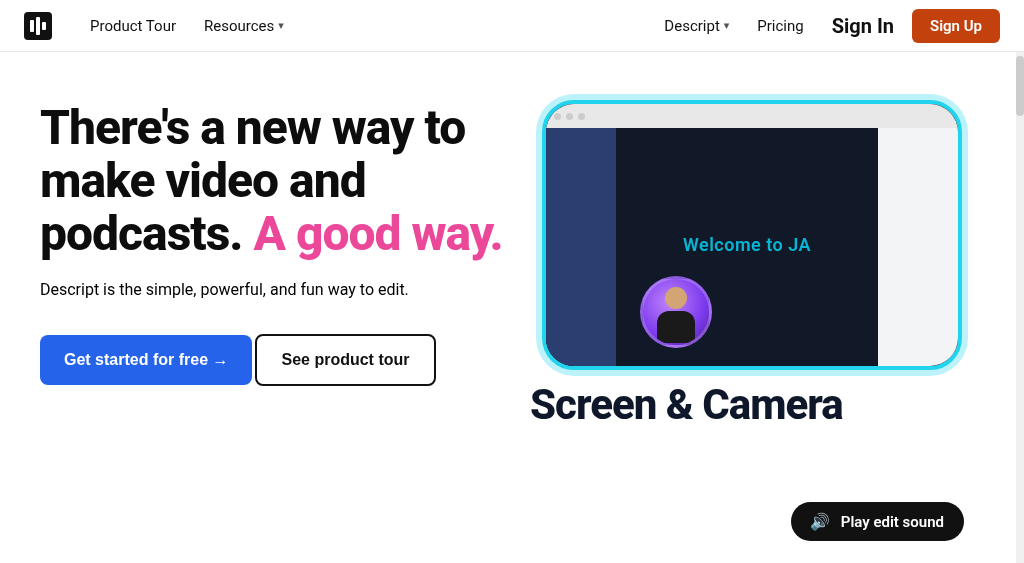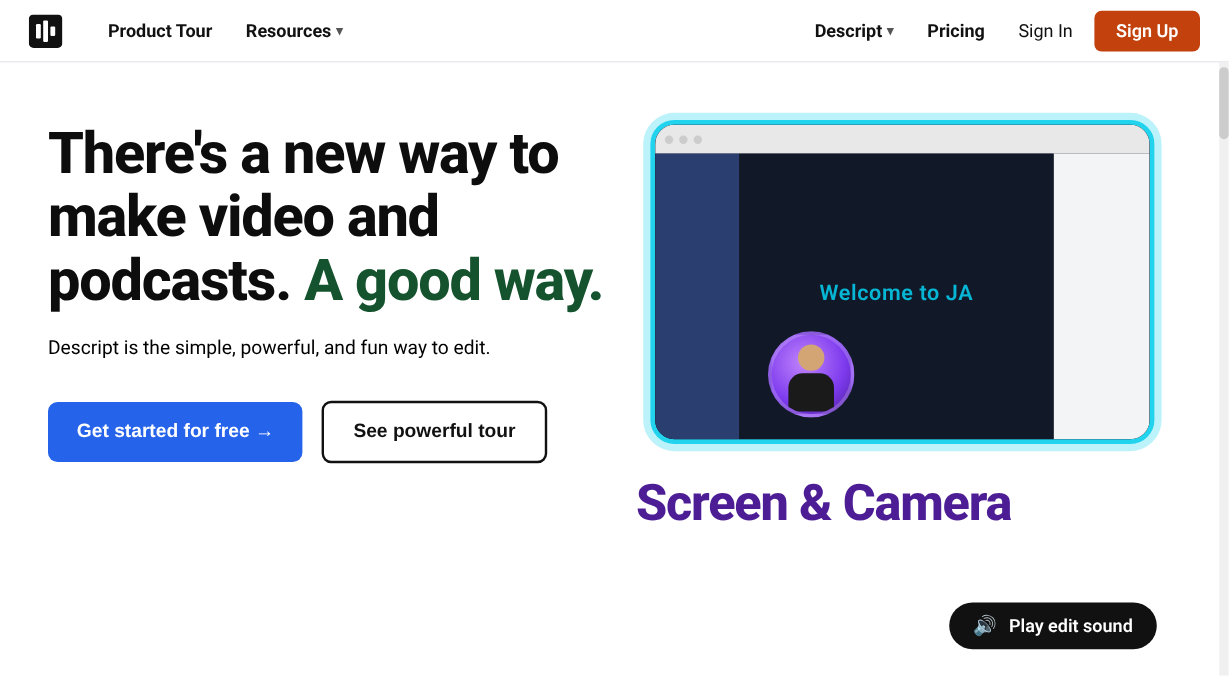--- a/index.html
+++ b/index.html
@@ -32,42 +32,42 @@
       width: 28px;
       height: 28px;
     }
     .nav-left {
       display: flex;
       align-items: center;
       gap: 8px;
     }
     .nav-item {
       font-size: 15px;
-      font-weight: 700;
+      font-weight: 400;
       color: #111;
       padding: 6px 10px;
       cursor: pointer;
       white-space: nowrap;
       display: flex;
       align-items: center;
       gap: 4px;
     }
     .nav-right {
       display: flex;
       align-items: center;
       gap: 8px;
       margin-left: auto;
     }
     .chevron-down {
       font-size: 11px;
       color: #555;
     }
     .btn-signin {
-      font-size: 15px;
-      font-weight: 400;
+      font-size: 20px;
+      font-weight: 700;
       color: #111;
       padding: 6px 10px;
       cursor: pointer;
     }
     .btn-signup {
       font-size: 15px;
       font-weight: 600;
       color: #fff;
       background: #c2410c;
       padding: 8px 18px;
@@ -90,33 +90,33 @@
     }
     .headline {
       font-size: 48px;
       font-weight: 800;
       line-height: 1.1;
       color: #0d0d0d;
       margin-bottom: 4px;
       letter-spacing: -1px;
     }
     .headline-blue {
-      color: #14532d;
+      color: #ec4899;
     }
     .subtext {
       font-size: 16px;
       color: #000000;
       margin-top: 18px;
       margin-bottom: 32px;
       line-height: 1.5;
     }
     .cta-row {
       display: flex;
       align-items: center;
-      gap: 16px;
+      gap: 3px;
     }
     .btn-primary {
       background: #2563eb;
       color: #fff;
       font-size: 16px;
       font-weight: 700;
       padding: 16px 24px;
       border-radius: 8px;
       cursor: pointer;
       white-space: nowrap;
@@ -141,21 +141,21 @@
       flex-direction: column;
       align-items: center;
       position: relative;
       padding-top: 0;
     }
 
     
     .video-card {
       width: 420px;
       height: 270px;
-      border-radius: 20px;
+      border-radius: 32px;
       border: 4px solid #22d3ee;
       box-shadow: 0 0 0 6px rgba(34, 211, 238, 0.3);
       overflow: hidden;
       position: relative;
       background: #1a1a2e;
       margin-top: 8px;
     }
 
     
     .screen-inner {
@@ -251,22 +251,22 @@
       height: 32px;
       background: #1a1a1a;
       border-radius: 12px 12px 0 0;
       margin: 0 auto;
     }
 
     
     .sc-label {
       font-size: 42px;
       font-weight: 800;
-      color: #4c1d95;
-      margin-top: 25px;
+      color: #0f172a;
+      margin-top: 10px;
       letter-spacing: -1px;
       align-self: flex-start;
       padding-left: 10px;
     }
 
     
     .play-sound-btn {
       position: absolute;
       bottom: 22px;
       right: 20px;
@@ -338,21 +338,21 @@
 <div class="main">
 
   <div class="left">
     <h1 class="headline">
       <span>There's a new way to make video and podcasts.</span>
       <span class="headline-blue">A good way.</span>
     </h1>
     <p class="subtext">Descript is the simple, powerful, and fun way to edit.</p>
     <div class="cta-row">
       <button class="btn-primary">Get started for free →</button>
-      <button class="btn-secondary">See powerful tour</button>
+      <button class="btn-secondary">See product tour</button>
     </div>
   </div>
 
   <div class="right">
 
     <div class="video-card">
       <div class="screen-inner">
         <div class="screen-toolbar">
           <div class="tb-dot"></div>
           <div class="tb-dot"></div>

